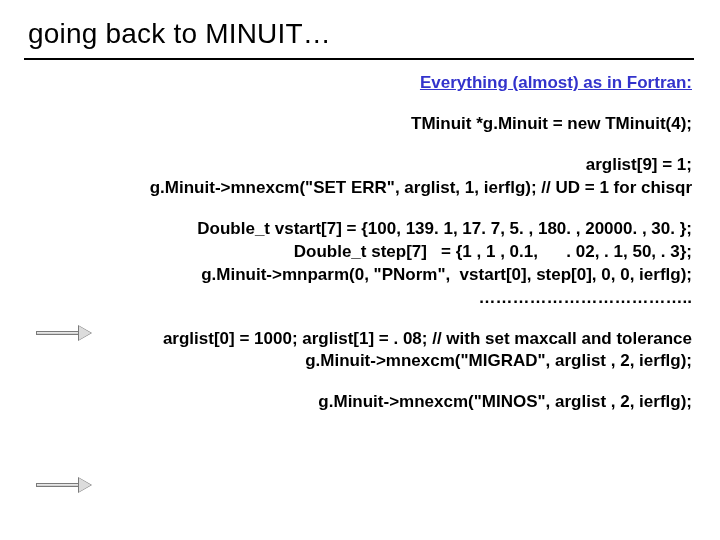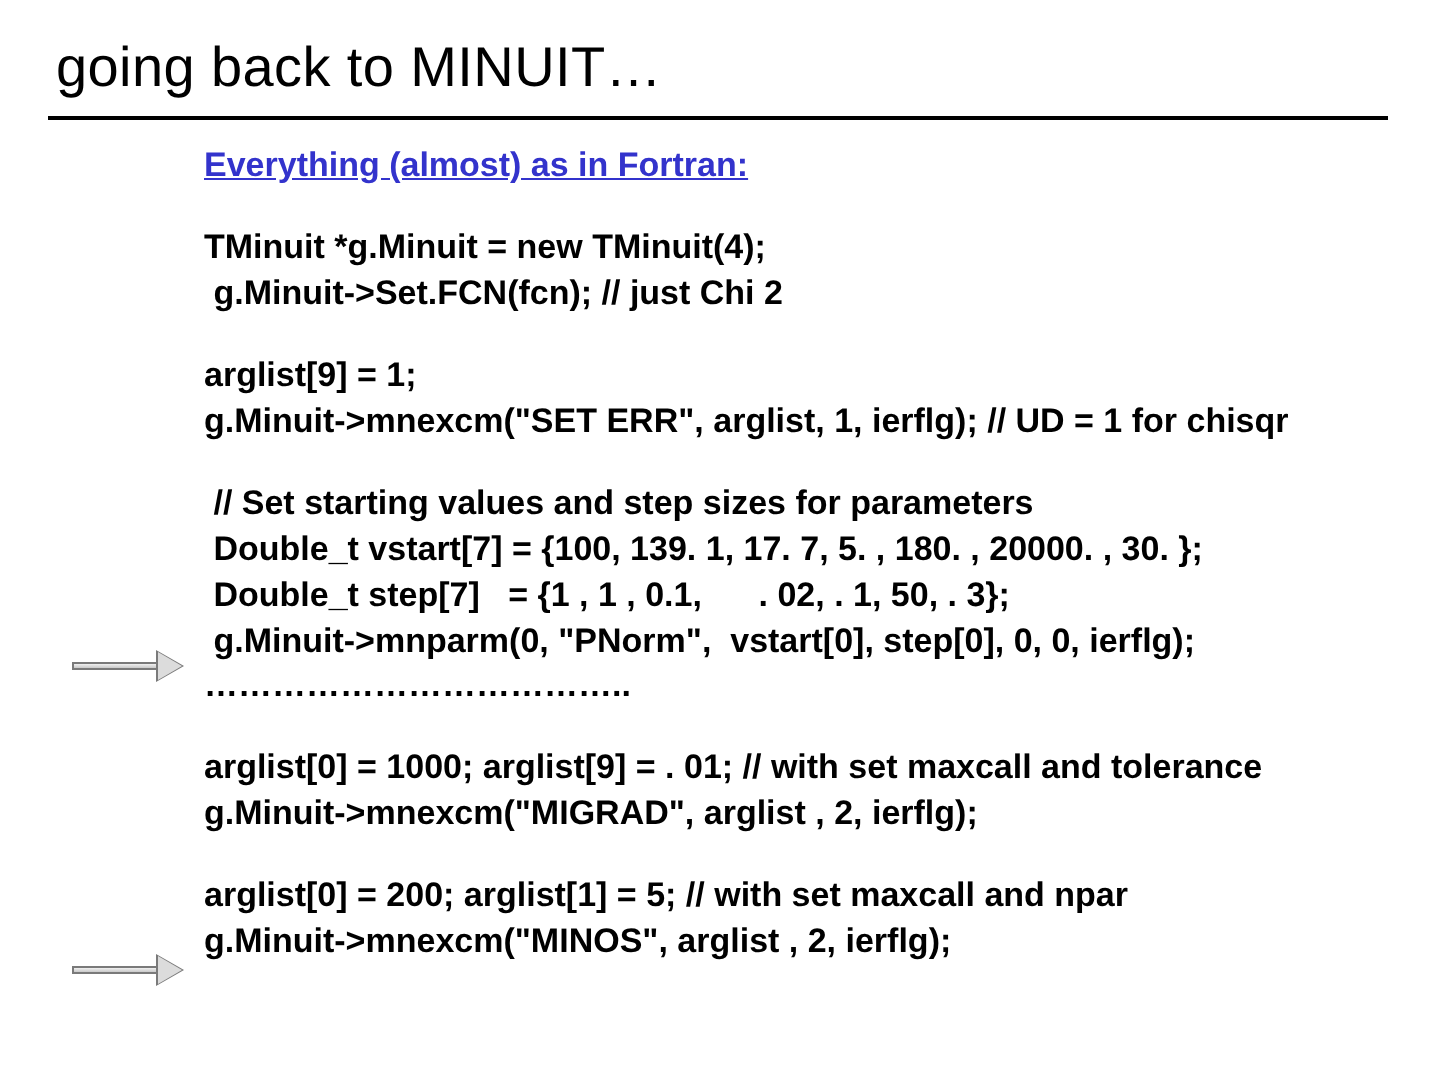--- a/index.html
+++ b/index.html
@@ -9,20 +9,21 @@
     height: 540px;
     background: #fff;
     font-family: Arial, Helvetica, sans-serif;
     overflow: hidden;
   }
   .slide {
     position: relative;
     width: 720px;
     height: 524px;
     box-sizing: border-box;
+    text-align: right;
   }
   .title {
     position: absolute;
     left: 28px;
     top: 18px;
     font-size: 28px;
     color: #000;
     letter-spacing: 0.2px;
   }
   .title-underline {
@@ -106,43 +107,40 @@
   <div class="title-underline"></div>
 
   <div class="content">
 
     <div class="blk">
       <p><span class="blue">Everything (almost) as in Fortran:</span></p>
     </div>
 
     <div class="blk">
       <p>TMinuit *g.Minuit = new TMinuit(4);</p>
-      <p> g.Minuit-&gt;Set.FCN(fcn); // just Chi 2</p>
     </div>
 
     <div class="blk">
       <p>arglist[9] = 1;</p>
       <p>g.Minuit-&gt;mnexcm("SET ERR", arglist, 1, ierflg); // UD = 1 for chisqr</p>
     </div>
 
     <div class="blk">
-      <p> // Set starting values and step sizes for parameters</p>
       <p> Double_t vstart[7] = {100, 139. 1, 17. 7, 5. , 180. , 20000. , 30. };</p>
       <p> Double_t step[7]   = {1 , 1 , 0.1,      . 02, . 1, 50, . 3};</p>
       <p> g.Minuit-&gt;mnparm(0, "PNorm",  vstart[0], step[0], 0, 0, ierflg);</p>
       <p>………………………………..</p>
     </div>
 
     <div class="blk">
-      <p>arglist[0] = 1000; arglist[9] = . 01; // with set maxcall and tolerance</p>
+      <p>arglist[0] = 1000; arglist[1] = . 08; // with set maxcall and tolerance</p>
       <p>g.Minuit-&gt;mnexcm("MIGRAD", arglist , 2, ierflg);</p>
     </div>
 
     <div class="blk-last">
-      <p>arglist[0] = 200; arglist[1] = 5; // with set maxcall and npar</p>
       <p>g.Minuit-&gt;mnexcm("MINOS", arglist , 2, ierflg);</p>
     </div>
 
   </div>
 
   <div class="arrow arrow1">
     <div class="shaft"></div>
       <div class="head"></div>
   </div>
   <div class="arrow arrow2">

